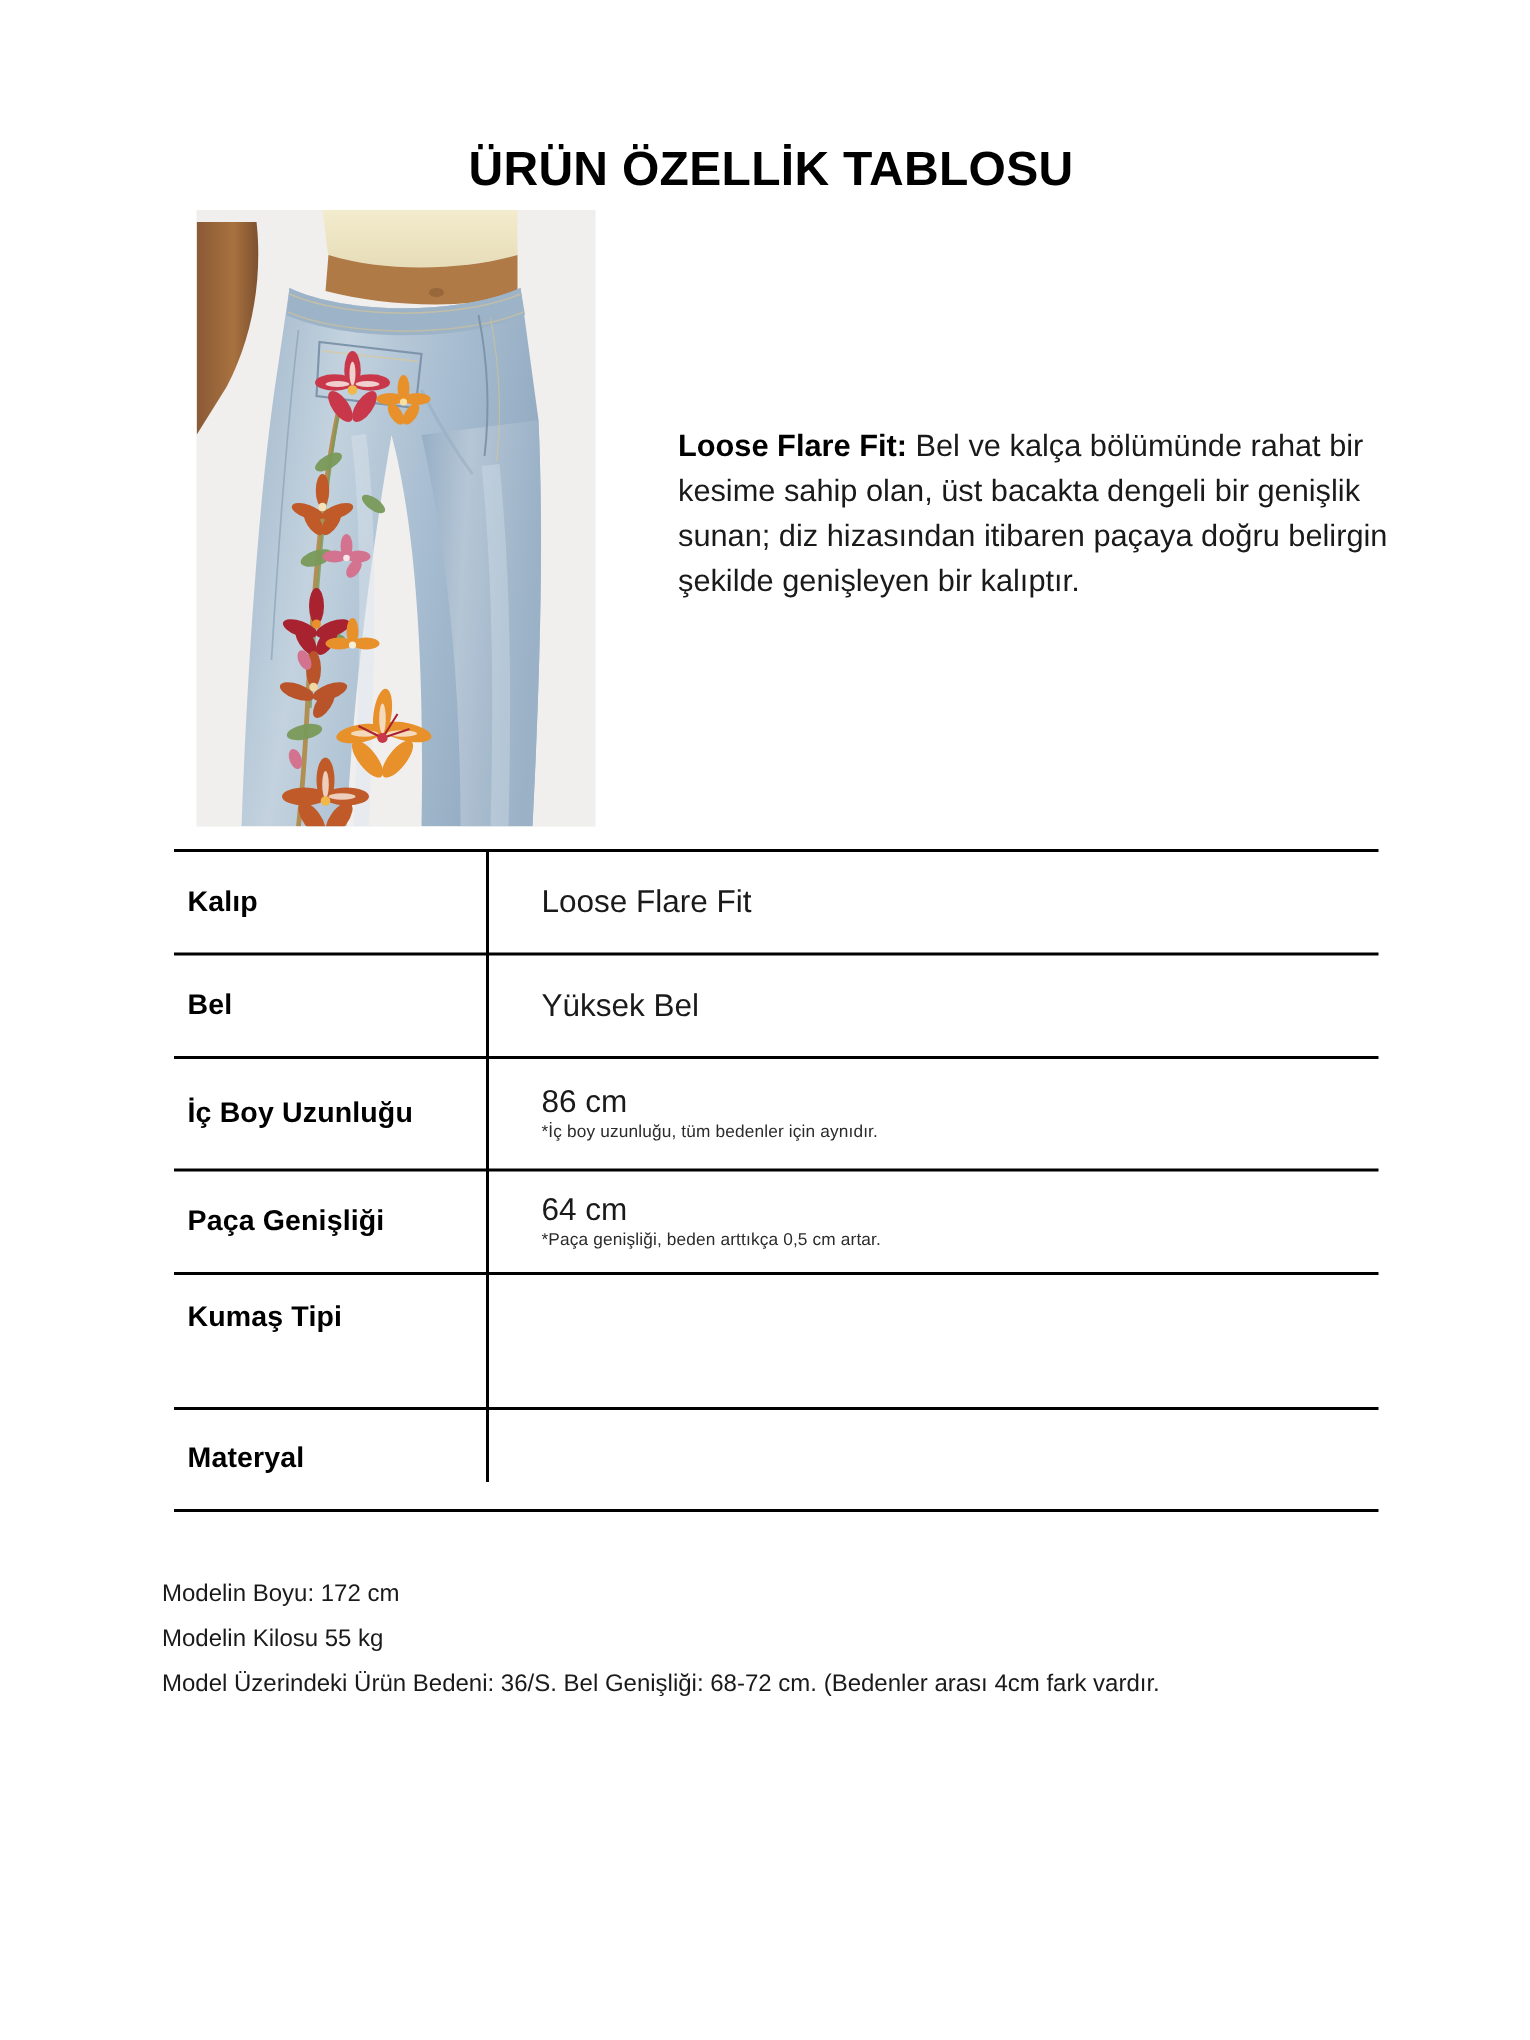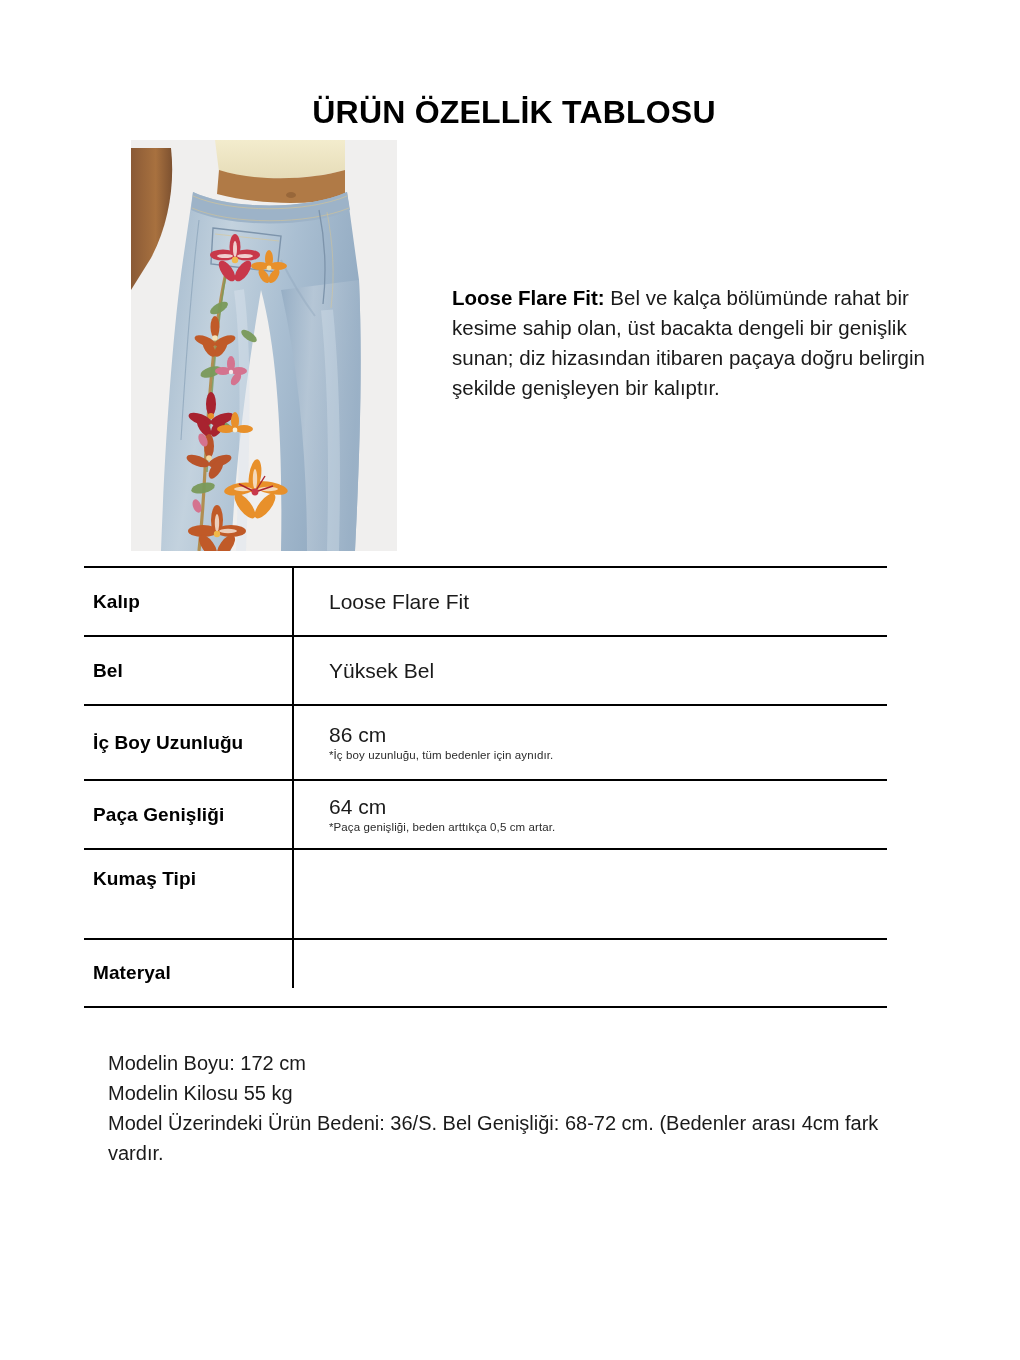--- a/index.html
+++ b/index.html
@@ -53,21 +53,21 @@
     font-weight: 400;
   }
   .description .lead {
     font-weight: 700;
     color: #000000;
   }
 
   
   .spec-table {
     position: absolute;
-    left: 84px;
+    left: 116px;
     top: 566px;
     width: 803px;
   }
   .spec-vline {
     position: absolute;
     left: 208px;
     top: 2px;
     width: 2px;
     height: 420px;
     background: #000000;
@@ -110,21 +110,21 @@
   .r-h75 { height: 75px; }
   .r-h68 { height: 60px; }
   .r-h70 { height: 70px; margin-top: 30px; }
 
   
   .footer-notes {
     position: absolute;
     left: 108px;
     top: 1048px;
     width: 800px;
-    font-size: 20px;
+    font-size: 16px;
     line-height: 30px;
     color: #1a1a1a;
   }
   .footer-line { display: block; }
 </style>
 </head>
 <body>
 
 <div class="page-title">ÜRÜN ÖZELLİK TABLOSU</div>
 

